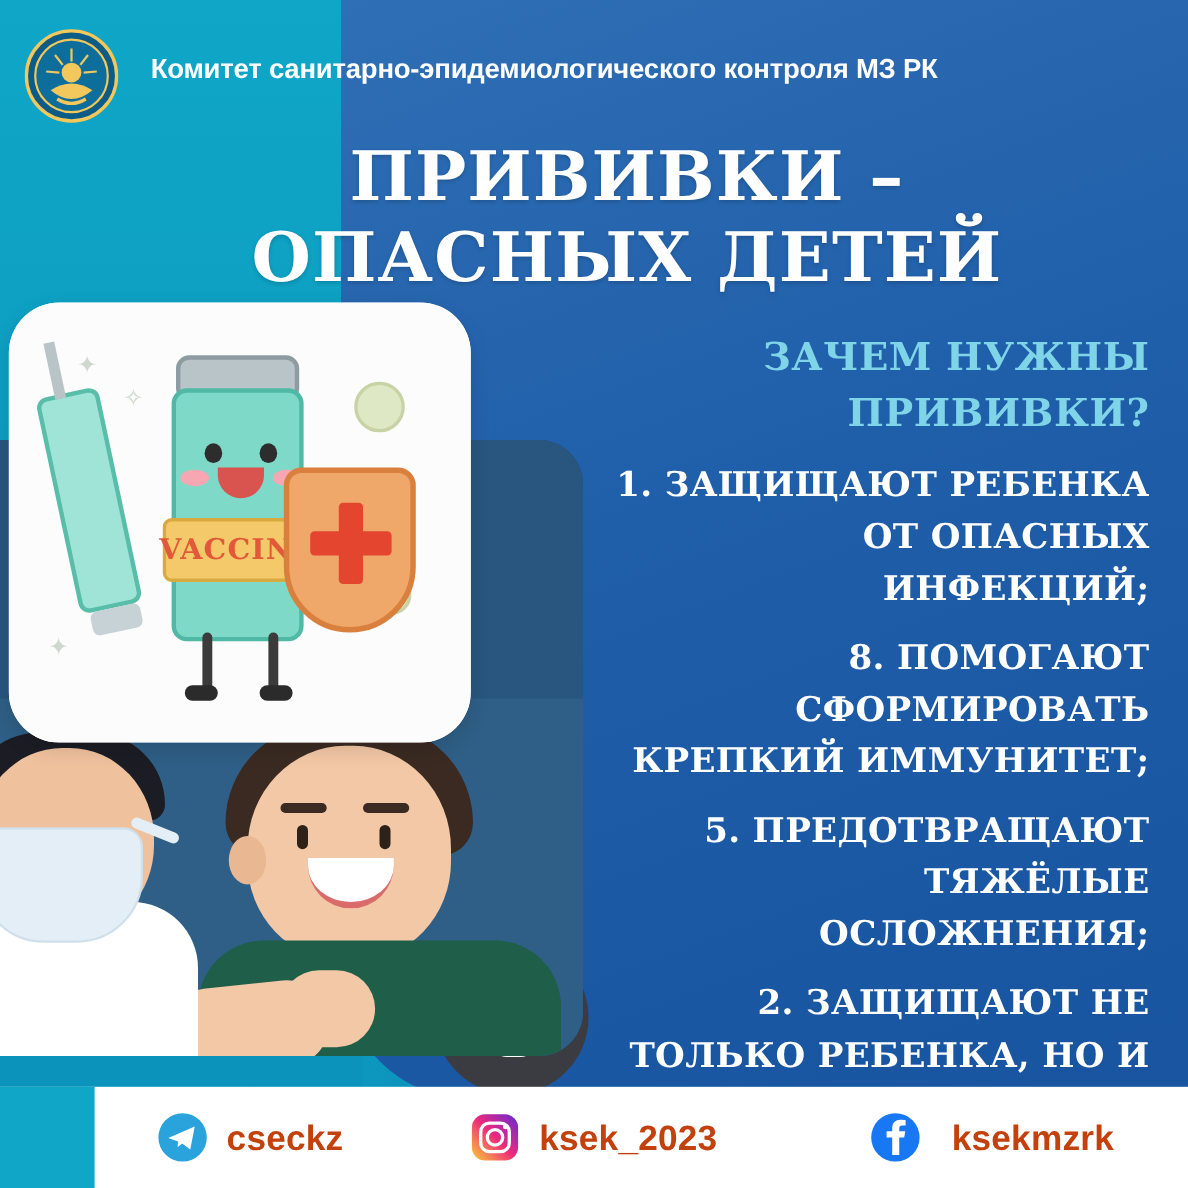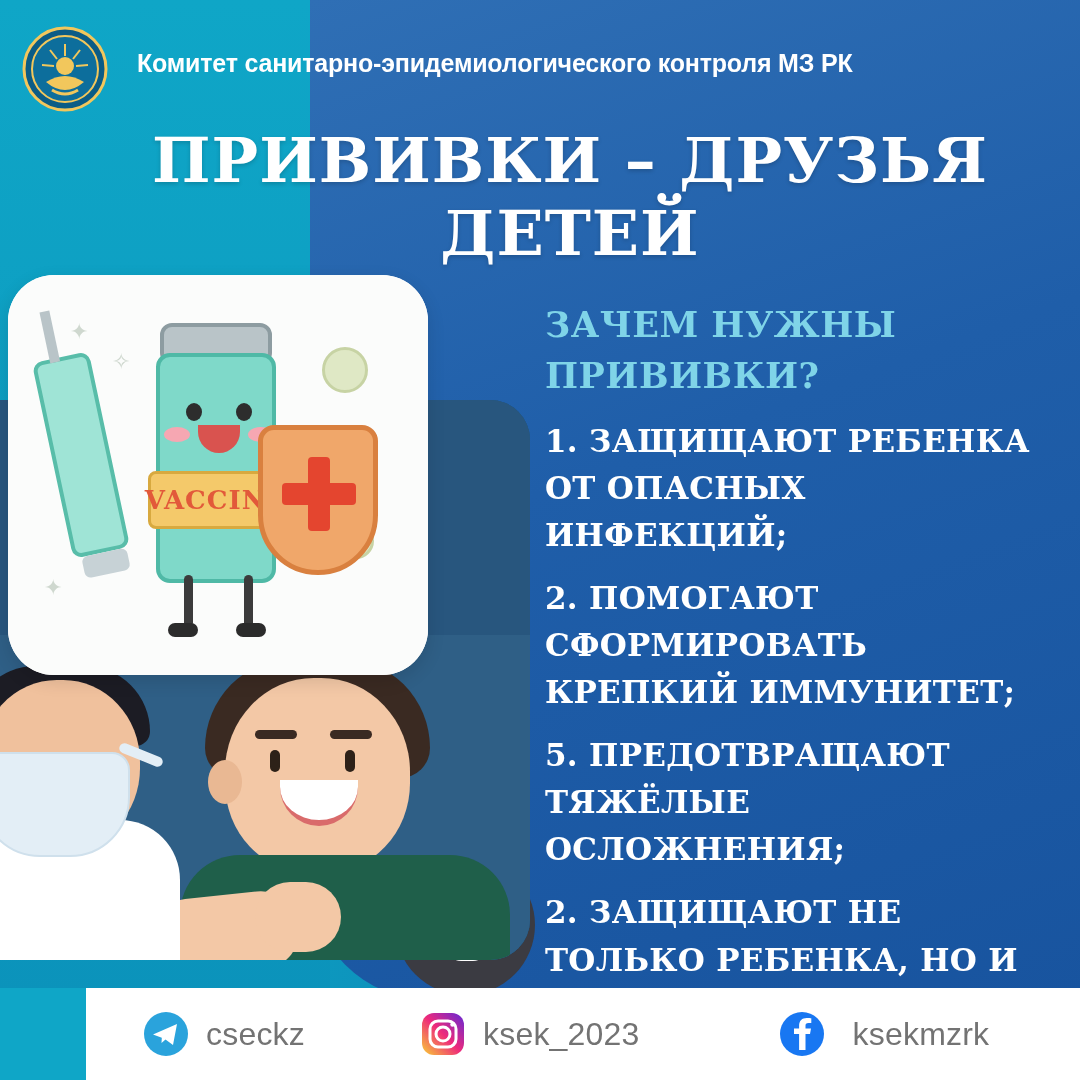--- a/index.html
+++ b/index.html
@@ -57,21 +57,21 @@
     font-size:62px;
     letter-spacing:1px;
     text-shadow:0 2px 4px rgba(0,0,0,.18);
   }
 
   
   .right-col{
     position:absolute;
     left:545px; top:300px;
     width:500px;
-    text-align:left;
+    text-align:right;
     color:#ffffff;
   }
   .subhead{
     color:#7fd4e8;
     font-family:"DejaVu Serif", serif;
     font-weight:bold;
     font-size:35px;
     line-height:1.45;
     letter-spacing:.5px;
     margin-bottom:10px;
@@ -291,21 +291,21 @@
     display:flex; align-items:center; gap:0;
   }
   .social-item{
     display:flex; align-items:center; gap:16px;
     padding:0 28px;
   }
   .social-item:nth-child(1){ margin-left:28px; }
   .social-item:nth-child(2){ margin-left:58px; }
   .social-item:nth-child(3){ margin-left:82px;gap:27px; }
   .social-handle{
-    font-size:32px; font-weight:normal; color:#737373; letter-spacing:.2px;
+    font-size:32px; font-weight:bold; color:#c2410c; letter-spacing:.2px;
   }
   .ic{ width:48px; height:48px; flex:0 0 48px; }
 </style>
 </head>
 <body>
 
 <div class="poster">
 
   <div class="teal-left"></div>
   <div class="blue-panel"></div>
@@ -322,27 +322,27 @@
         <line x1="20" y1="39" x2="32" y2="40"></line>
         <line x1="66" y1="39" x2="54" y2="40"></line>
       </g>
       <path d="M24 56 q19 -12 38 0 q-19 16 -38 0z" fill="#f2c75c"></path>
       <path d="M30 64 q13 8 26 0" stroke="#f2c75c" stroke-width="3" fill="none"></path>
     </svg>
   </div>
 
   <div class="org-title">Комитет санитарно-эпидемиологического контроля МЗ РК</div>
 
-  <div class="main-title">ПРИВИВКИ – ДРУЗЬЯ ДЕТЕЙ</div>
+  <div class="main-title">ПРИВИВКИ – ОПАСНЫХ ДЕТЕЙ</div>
 
   <div class="right-col">
     <div class="subhead">ЗАЧЕМ НУЖНЫ ПРИВИВКИ?</div>
     <ul class="benefit-list">
       <li>1.  ЗАЩИЩАЮТ РЕБЕНКА ОТ ОПАСНЫХ ИНФЕКЦИЙ;</li>
-      <li>2.  ПОМОГАЮТ СФОРМИРОВАТЬ КРЕПКИЙ ИММУНИТЕТ;</li>
+      <li>8.  ПОМОГАЮТ СФОРМИРОВАТЬ КРЕПКИЙ ИММУНИТЕТ;</li>
       <li>5.  ПРЕДОТВРАЩАЮТ ТЯЖЁЛЫЕ ОСЛОЖНЕНИЯ;</li>
       <li>2.  ЗАЩИЩАЮТ НЕ ТОЛЬКО РЕБЕНКА, НО И ОКРУЖАЮЩИХ.</li>
     </ul>
   </div>
 
   <div class="germ germ-red germ-a">
     <div class="spikes">
       <i style="transform:translate(-50%,-100%) rotate(0deg)"></i>
       <i style="transform:translate(-50%,-100%) rotate(45deg)"></i>
       <i style="transform:translate(-50%,-100%) rotate(90deg)"></i>

